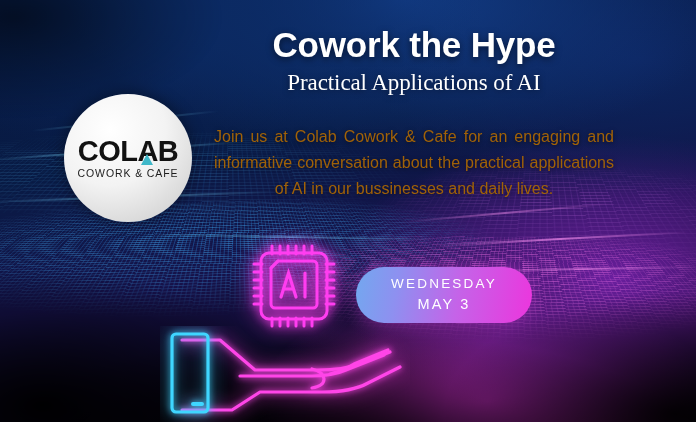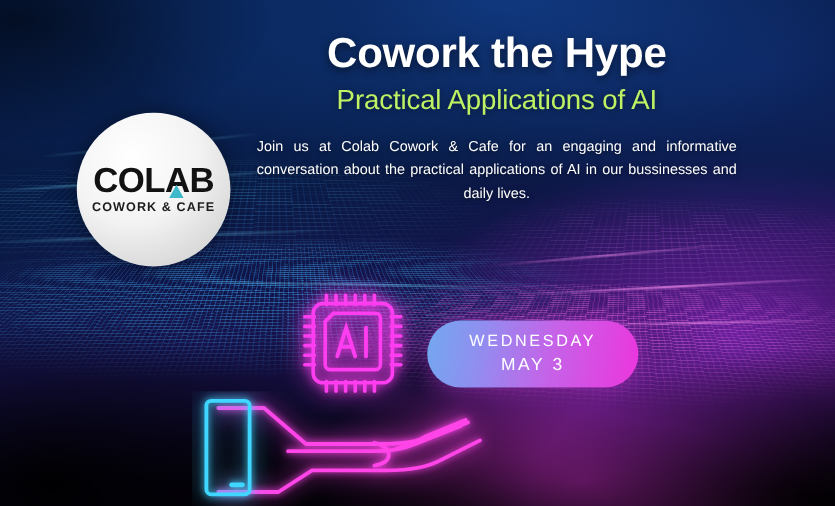--- a/index.html
+++ b/index.html
@@ -103,40 +103,41 @@
     font-family:"Liberation Sans", sans-serif;
   }
   .logo-tri{
     position:absolute;left:63px;bottom:1px;
     width:0;height:0;
     border-left:6px solid transparent;border-right:6px solid transparent;
     border-bottom:11px solid #3fb8c9;
   }
   .logo-sub{
     margin-top:1px;
-    font-size:10.5px;font-weight:bold;color:#1c1c1c;letter-spacing:.9px;
+    font-size:10.5px;font-weight:normal;color:#1c1c1c;letter-spacing:.9px;
   }
 
   
   .headline{
     position:absolute;left:214px;top:26px;width:400px;text-align:center;
   }
   .title-main{
     font-size:35px;font-weight:bold;color:#ffffff;letter-spacing:-.2px;
     line-height:1.08;
     text-shadow:0 2px 7px rgba(0,0,0,.55);
   }
   .title-sub{
     margin-top:6px;
-    font-size:23px;font-weight:normal;color:#bef264;letter-spacing:-.1px;
+    font-size:23px;font-weight:normal;color:#ffffff;letter-spacing:-.1px;
     text-shadow:0 1px 6px rgba(0,0,0,.5);
+    font-family:Liberation Serif, serif;
   }
   .body-copy{
-    margin-top:16px;
-    font-size:12px;line-height:1.62;color:#ffffff;
+    margin-top:28px;
+    font-size:16px;line-height:1.62;color:#a16207;
     text-align:justify;text-align-last:center;
     text-shadow:0 1px 4px rgba(0,0,0,.55);
   }
 
   
   .chip-wrap{position:absolute;left:248px;top:240px;width:92px;height:92px;}
   .chip-wrap svg{display:block;filter:drop-shadow(0 0 4px #ff3df0) drop-shadow(0 0 10px rgba(255,61,240,.75));}
 
   
   .hand-wrap{position:absolute;left:160px;top:326px;width:250px;height:96px;}

